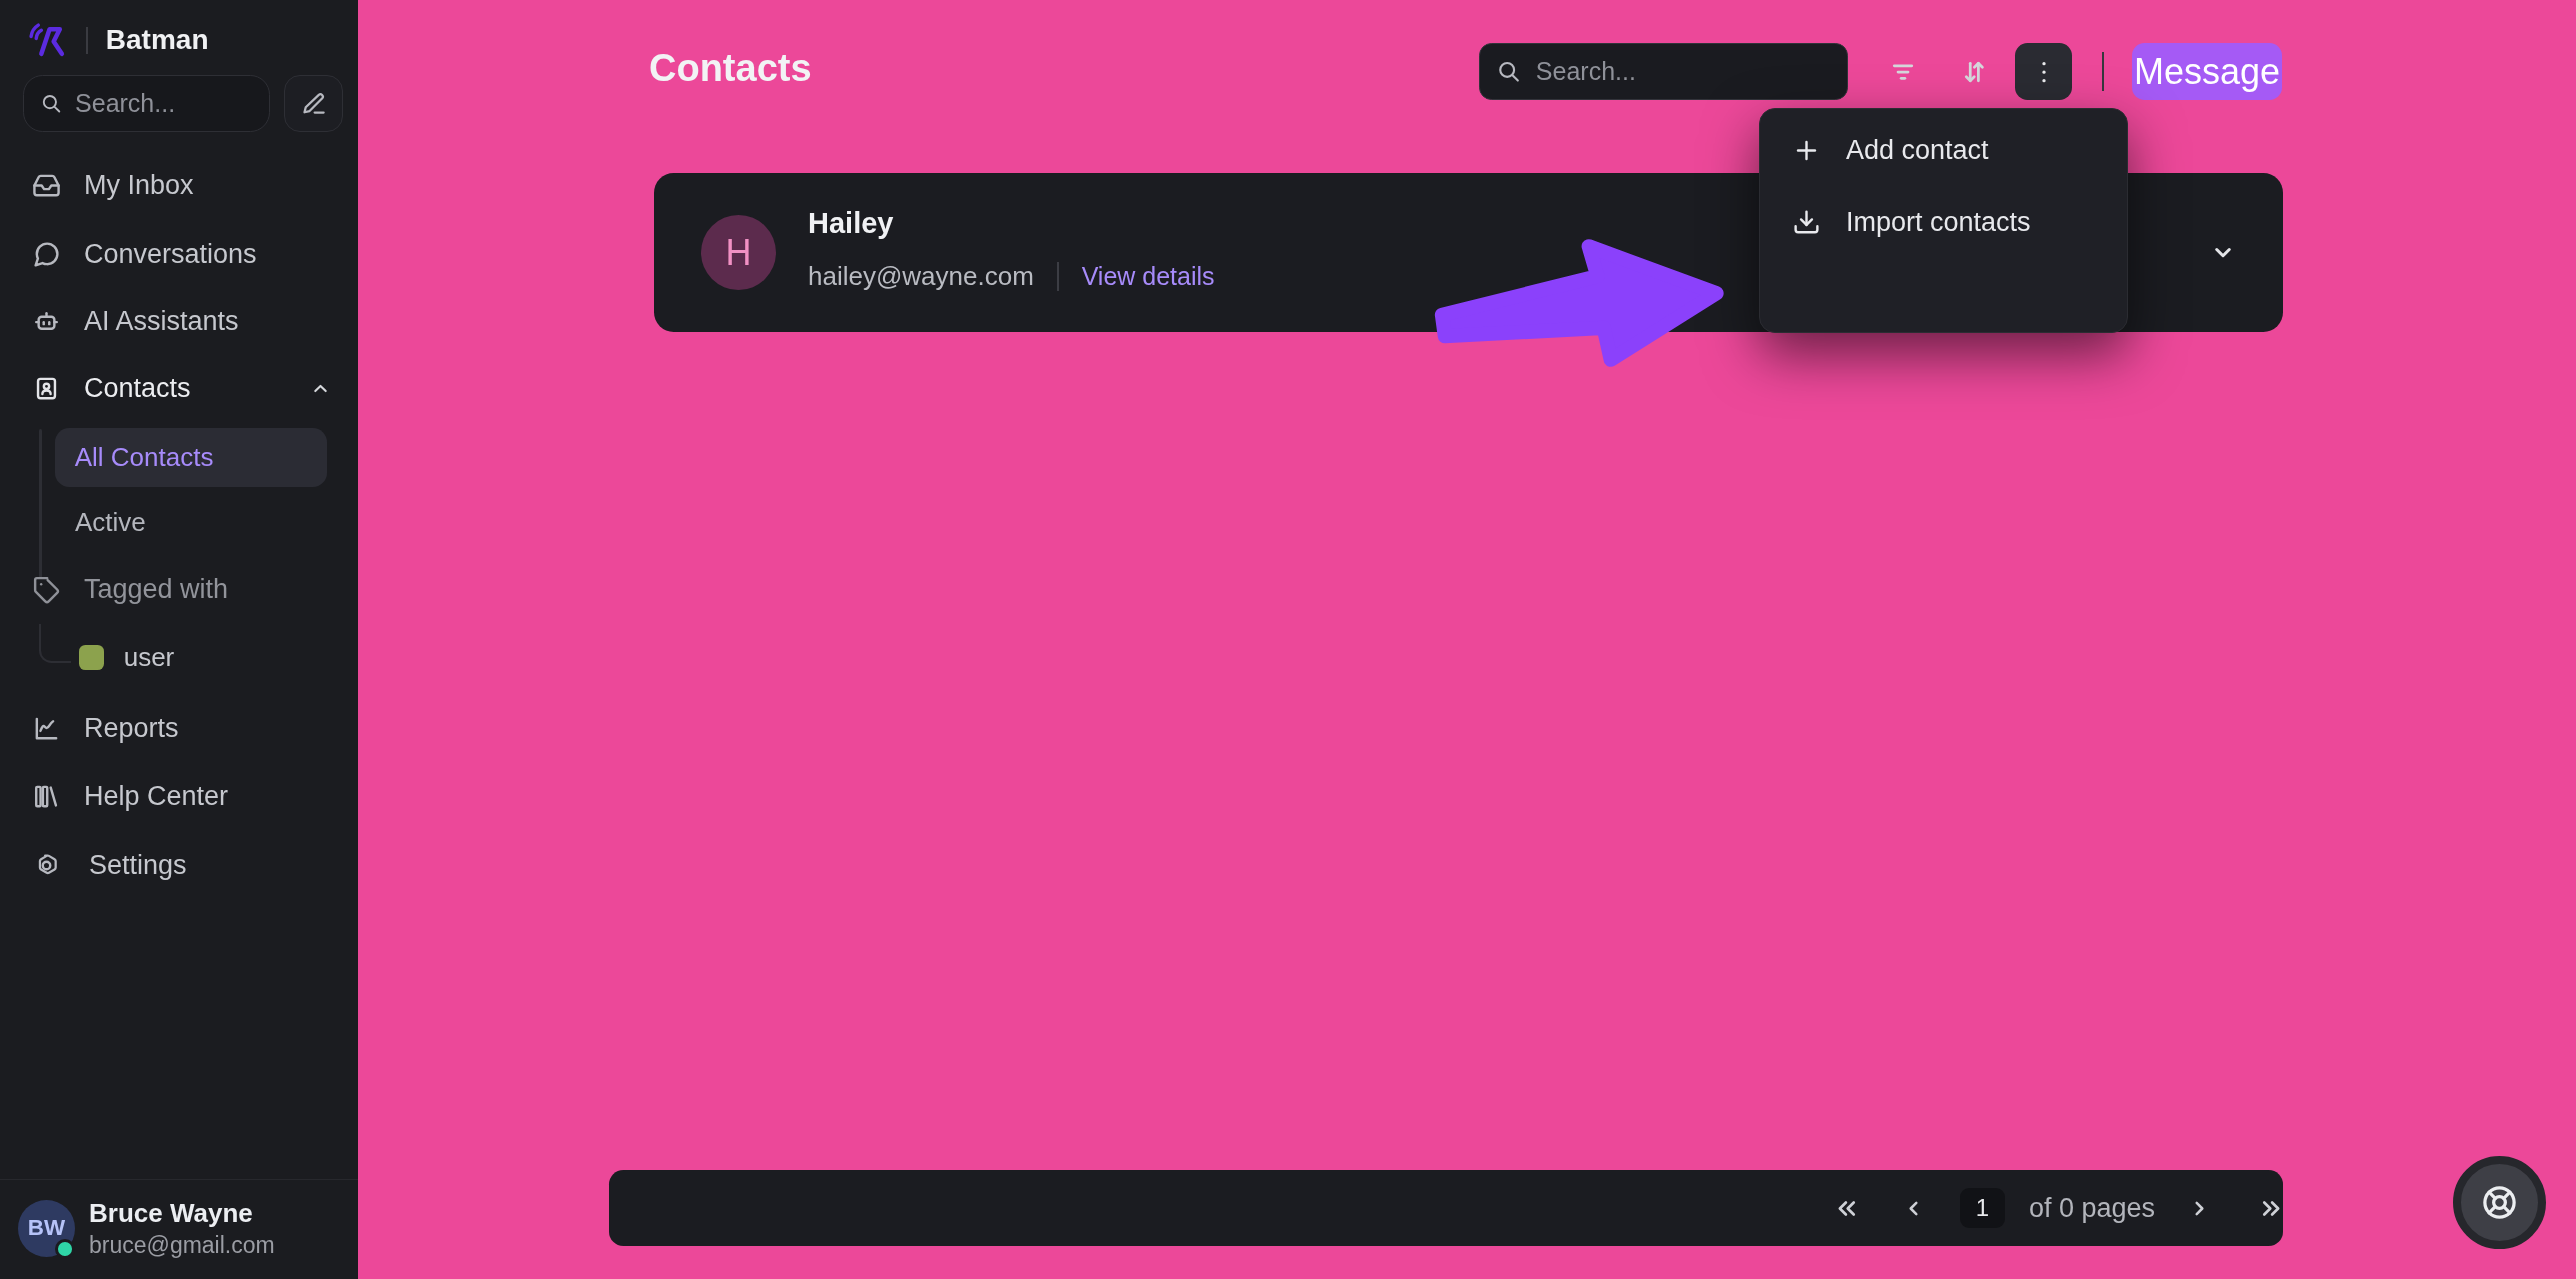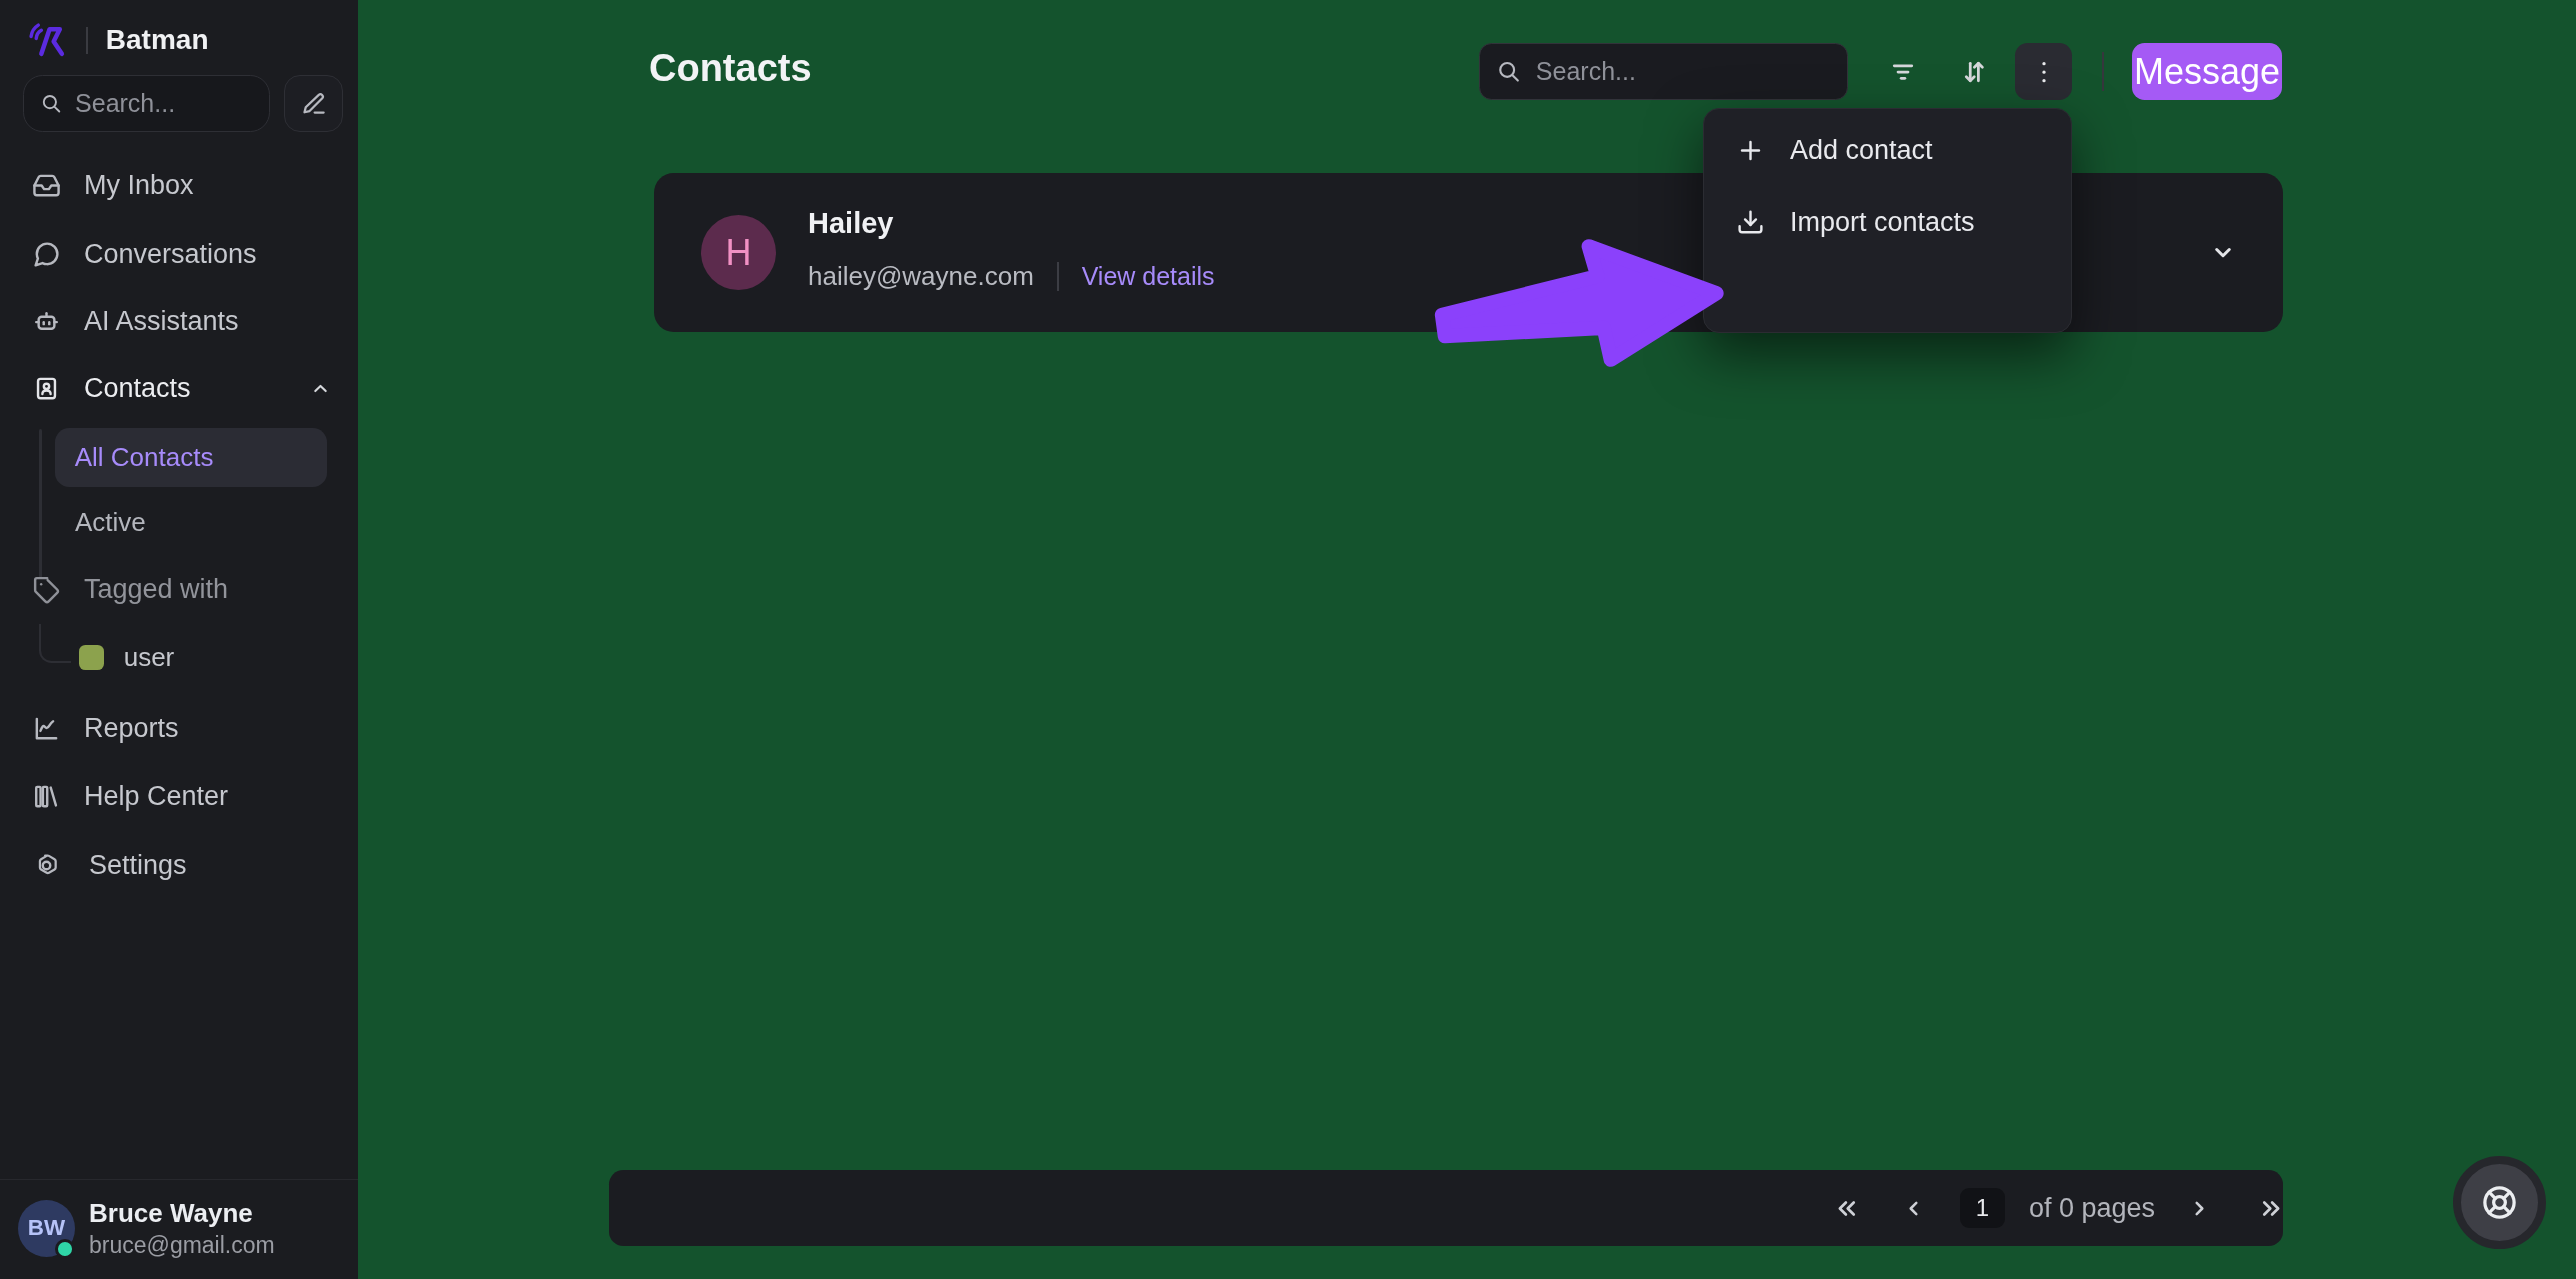--- a/index.html
+++ b/index.html
@@ -1,18 +1,18 @@
 <!DOCTYPE html>
 <html style="font-size:14.3px"><head>
 <meta charset="utf-8">
 <style>
   * { margin:0; padding:0; box-sizing:border-box; }
   html,body { width:2576px; height:1279px; background:#121215; overflow:hidden;
               font-family:"Liberation Sans","DejaVu Sans",sans-serif; }
-  .screen { position:relative; width:2576px; height:1279px; background:#14532d; }
+  .screen { position:relative; width:2576px; height:1279px; background:#ec4899; }
 
   svg { fill:none; stroke:#b7b9c0; stroke-width:2; stroke-linecap:round; stroke-linejoin:round; }
 
   
   .sidebar { position:absolute; left:0; top:0; width:358px; height:1279px; background:#1b1c20; }
   .brand { position:absolute; left:27px; top:19.7px; display:flex; align-items:center; gap:18px; }
   .brand-divider { width:1.8px; height:27px; background:#3a3b41; }
   .brand-name { color:#f0f1f3; font-size:28px; font-weight:700; }
 
   .side-search { position:absolute; left:23px; top:75px; width:247px; height:57px;
@@ -75,21 +75,21 @@
               display:flex; align-items:center; justify-content:center; }
   .c-name { position:absolute; left:154px; top:34px; color:#f0f1f4; font-size:29px; font-weight:700; }
   .c-email-row { position:absolute; left:154px; top:88px; display:flex; align-items:center; gap:23px; }
   .c-email { color:#b9bbc2; font-size:26px; }
   .c-vdiv { width:1.8px; height:29px; background:#3c3d44; }
   .c-link { color:#a78bfa; font-size:25px; font-weight:500; }
   .c-chev { position:absolute; left:2205px; top:234px; width:36px; height:36px; z-index:1;
             display:flex; align-items:center; justify-content:center; }
 
   
-  .menu { position:absolute; left:1703px; top:108px; width:369px; height:225px;
+  .menu { position:absolute; left:1759px; top:108px; width:369px; height:225px;
           background:#1f2026; border:0.9px solid #2b2c32; border-radius:16px; z-index:5;
           box-shadow:0 21.5px 54px rgba(0,0,0,.55); padding-top:5.4px; }
   .menu-item { height:72px; display:flex; align-items:center; gap:25px; padding-left:32px;
                color:#e8e9ed; font-size:27px; }
 
   
   .big-arrow { position:absolute; left:1429px; top:225px; width:311px; height:154px; z-index:10;
                transform:rotate(-3deg); }
 
   

